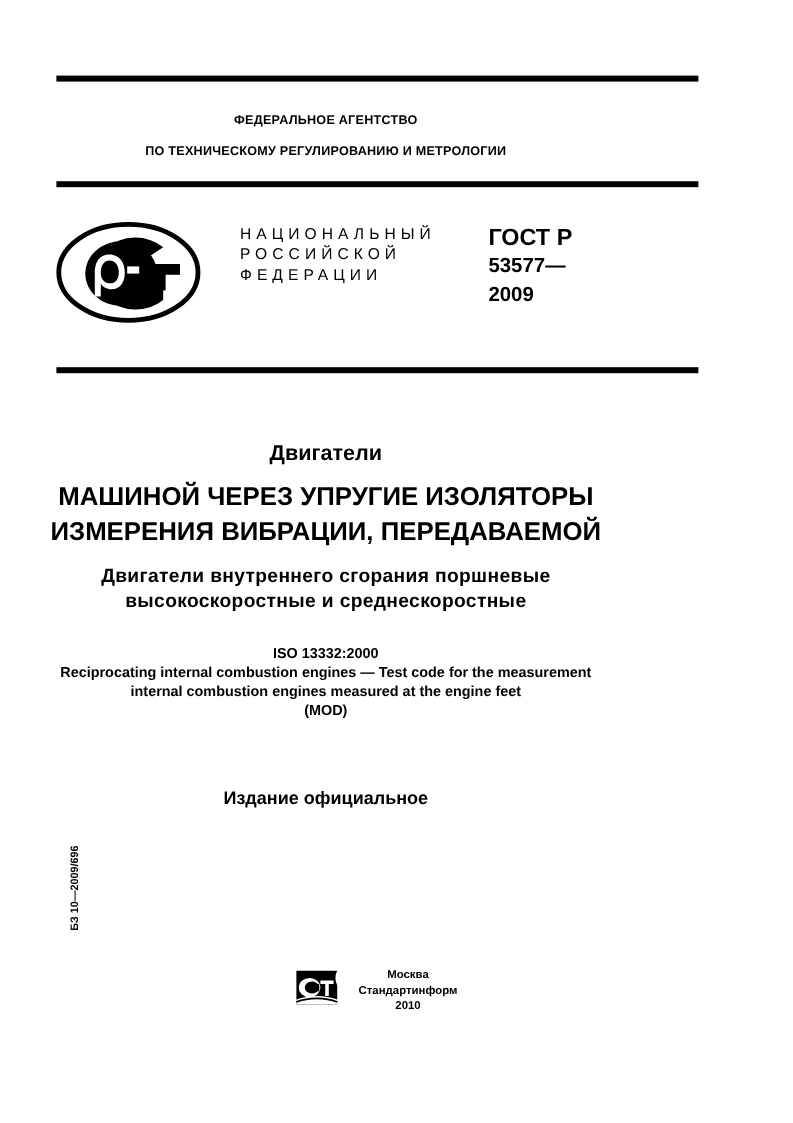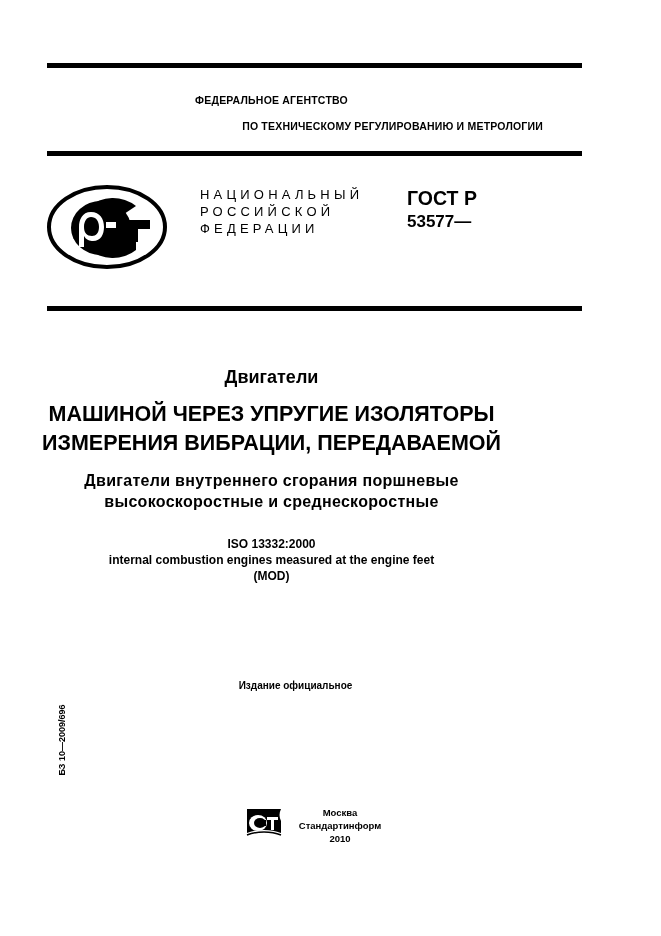--- a/index.html
+++ b/index.html
@@ -1,31 +1,31 @@
 <!DOCTYPE html>
 <html><head>
 <meta charset="utf-8">
 <style>
   html, body { margin: 0; padding: 0; background: #ffffff; }
   body { width: 661px; height: 936px; position: relative; overflow: hidden;
          font-family: "Liberation Sans", sans-serif; color: #000; }
   .rule { position: absolute; left: 47px; width: 535px; height: 5px; background: #000; }
   .center { position: absolute; left: 0; width: 543px; text-align: center; font-weight: bold; }
   .agency1 { top: 94px; font-size: 10.5px; letter-spacing: 0.2px; }
-  .agency2 { top: 120px; font-size: 10.5px; letter-spacing: 0.2px; text-align: right; }
+  .agency2 { top: 120px; font-size: 10.5px; letter-spacing: 0.2px; }
   .logo { position: absolute; left: 46px; top: 184px; width: 122px; height: 86px; }
   .natstd { position: absolute; left: 200px; top: 186px; width: 185px; text-align: left;
             font-weight: normal; font-size: 13px; letter-spacing: 4.2px; line-height: 17px; }
   .gost { position: absolute; left: 392px; top: 186px; font-weight: bold; font-size: 19.5px; line-height: 24px; margin-left: 15px; }
   .gost .small { font-size: 17px; }
   .t-vibr { top: 367px; font-size: 18px; }
   .t-main { top: 400px; font-size: 21.5px; line-height: 29px; }
   .t-sub { top: 470px; font-size: 16px; line-height: 21px; letter-spacing: 0.3px; }
   .t-iso { top: 536px; font-size: 12px; line-height: 16px; }
-  .t-official { top: 680px; font-size: 10px; padding-left: 24px; }
+  .t-official { top: 657px; font-size: 15px; }
   .side-code { position: absolute; left: 62px; top: 740px; transform: translate(-50%, -50%) rotate(-90deg);
                font-weight: bold; font-size: 9px; white-space: nowrap; }
   .pub-logo { position: absolute; left: 245px; top: 805px; width: 40px; height: 36px; }
   .pub-text { position: absolute; left: 290px; top: 806px; width: 100px; text-align: center;
               font-weight: bold; font-size: 9.5px; line-height: 13px; }
 </style>
 </head>
 <body>
 
 <div class="rule" style="top:63px;"></div>
@@ -47,36 +47,38 @@
 
 <div class="natstd">
   <div>НАЦИОНАЛЬНЫЙ</div>
   <div>РОССИЙСКОЙ</div>
   <div>ФЕДЕРАЦИИ</div>
 </div>
 
 <div class="gost">
   <div>ГОСТ Р</div>
   <div class="small">53577—</div>
+  <div class="small">2009</div>
 </div>
 
 <div class="rule" style="top:306px;"></div>
 
 <div class="center t-vibr">Двигатели</div>
 <div class="center t-main">
   <div>МАШИНОЙ ЧЕРЕЗ УПРУГИЕ ИЗОЛЯТОРЫ</div>
   <div>ИЗМЕРЕНИЯ ВИБРАЦИИ, ПЕРЕДАВАЕМОЙ</div>
 </div>
 <div class="center t-sub">
   <div>Двигатели внутреннего сгорания поршневые</div>
   <div>высокоскоростные и среднескоростные</div>
 </div>
 
 <div class="center t-iso">
   <div>ISO 13332:2000</div>
+  <div>Reciprocating internal combustion engines — Test code for the measurement</div>
   <div>internal combustion engines measured at the engine feet</div>
   <div>(MOD)</div>
 </div>
 
 <div class="center t-official">Издание официальное</div>
 
 <div class="side-code">БЗ 10—2009/696</div>
 
 <div class="pub-logo">
   <svg width="40" height="36" viewBox="0 0 40 36">

